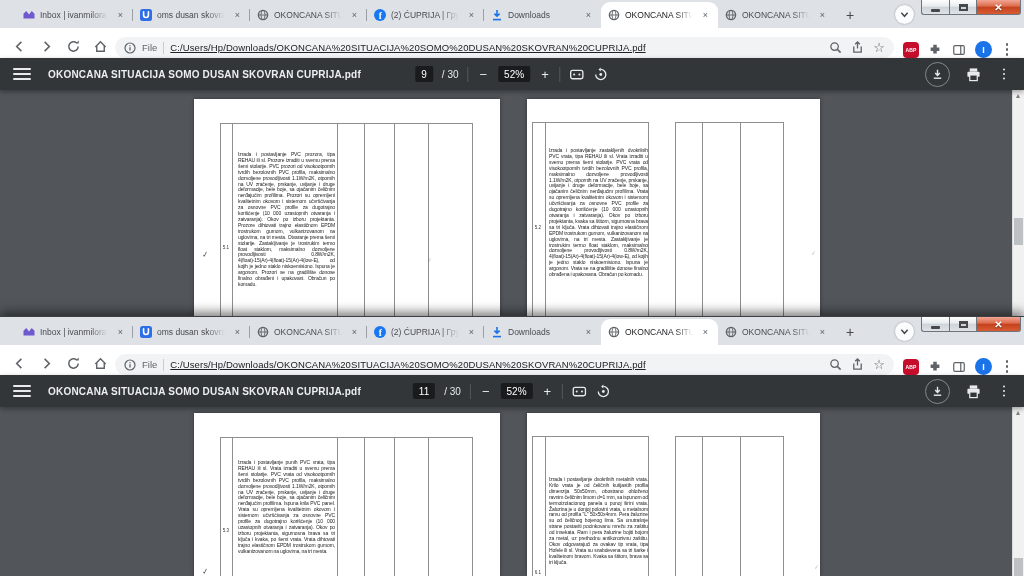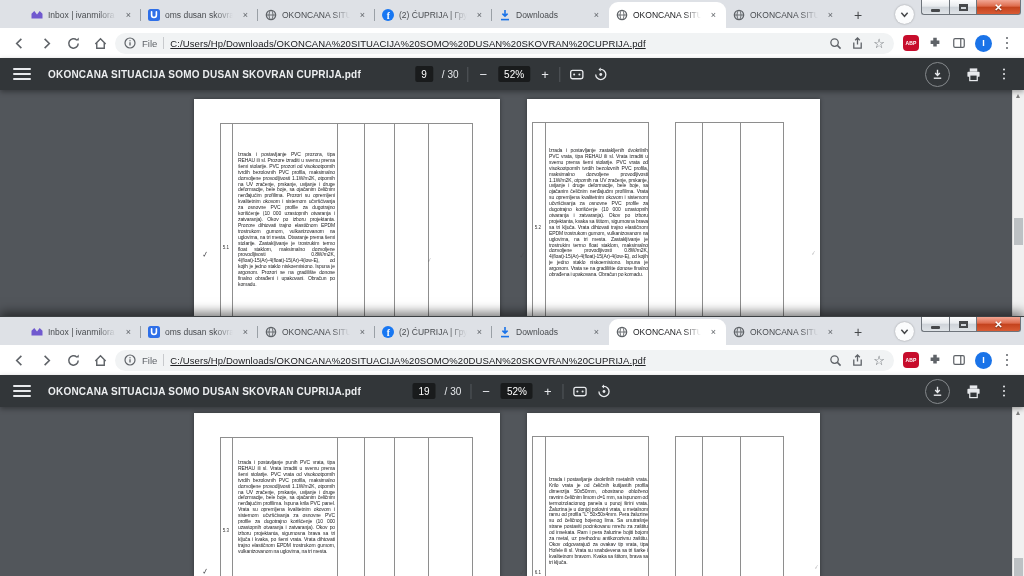--- a/index.html
+++ b/index.html
@@ -6,21 +6,21 @@
   body{
     width:1024px;height:576px;overflow:hidden;position:relative;
     font-family:"Liberation Sans", sans-serif;background:#202124;
     -webkit-font-smoothing:antialiased;
   }
   .window{position:absolute;left:0;width:1024px;display:flex;flex-direction:column;}
   #win-top{top:0;height:316px;z-index:1;}
   #win-bottom{top:316px;height:260px;z-index:2;box-shadow:0 -4px 10px rgba(0,0,0,.5);border-top:1px solid #3c4043;}
 
   
-  .tabstrip{height:28px;background:#dee1e6;position:relative;flex:none;display:flex;align-items:flex-end;padding-left:24px;}
+  .tabstrip{height:28px;background:#dee1e6;position:relative;flex:none;display:flex;align-items:flex-end;padding-left:16px;}
   .tabs{display:flex;align-items:flex-end;height:28px;}
   .tab{width:117px;height:26px;box-sizing:border-box;display:flex;align-items:center;gap:5px;
        padding:0 7px;font-size:8.5px;color:#494c50;position:relative;border-radius:9px 9px 0 0;cursor:default;}
   .tab.active{background:#fff;color:#202124;}
   .tab:not(.active):nth-child(-n+4)::after{
     content:"";position:absolute;right:0;top:7px;height:12px;width:1px;background:#9aa0a6;}
   .tab-icon{width:12px;height:12px;flex:none;display:block;}
   .tab-icon svg{width:12px;height:12px;display:block;}
   .tab-label{flex:1;white-space:nowrap;overflow:hidden;
     -webkit-mask-image:linear-gradient(90deg,#000 72%,transparent 97%);
@@ -39,21 +39,21 @@
       background:linear-gradient(#fdfdfe,#e8ebee 45%,#ced3d9 50%,#dfe3e7);}
   .wc-min{width:28px;border-radius:0 0 0 3px;border-right:none;}
   .wc-max{width:28px;}
   .wc-close{width:44px;border-left:none;border-radius:0 0 3px 0;
       background:linear-gradient(#f2a694,#dd6a4b 45%,#c3421d 50%,#d95b34);color:#fff;
       font-size:10px;font-weight:bold;text-shadow:0 1px 1px rgba(0,0,0,.5);}
   .wc-min i{display:block;width:9px;height:3px;background:#46484b;margin-top:6px;border-radius:1px;}
   .wc-max i{display:block;width:9px;height:7px;box-sizing:border-box;border:2px solid #46484b;border-top-width:3px;}
 
   
-  .addressbar{height:30px;background:#fff;flex:none;display:flex;align-items:center;padding:0 7px;gap:3px;}
+  .addressbar{height:30px;background:#fff;flex:none;display:flex;align-items:flex-end;padding:0 7px;gap:3px;}
   .nav-ic{width:24px;height:24px;flex:none;display:flex;align-items:center;justify-content:center;color:#5f6368;}
   .nav-ic svg{width:15px;height:15px;}
   .omnibox{flex:1;min-width:0;height:21px;background:#f1f3f4;border-radius:11px;display:flex;align-items:center;
     padding:0 9px;gap:6px;font-size:9.5px;color:#202124;}
   .omni-info{width:12px;height:12px;flex:none;color:#5f6368;}
   .omni-info svg{width:12px;height:12px;}
   .omni-scheme{color:#5f6368;flex:none;}
   .omni-div{width:1px;height:12px;background:#c8cacd;flex:none;}
   .omni-url{flex:1;min-width:0;white-space:nowrap;overflow:hidden;letter-spacing:.1px;text-decoration:underline;}
   .omni-right{display:flex;align-items:center;gap:9px;flex:none;color:#5f6368;}
@@ -529,21 +529,21 @@
   </div>
 
   <div class="pdftoolbar">
     <div class="hamburger">
         <i></i>
         <i></i>
         <i></i>
       </div>
     <div class="pdf-title">OKONCANA SITUACIJA SOMO DUSAN SKOVRAN CUPRIJA.pdf</div>
     <div class="pdf-center">
-      <span class="pgbox">19</span>
+      <span class="pgbox">11</span>
       <span class="pg-total">/ 30</span>
       <span class="tb-div"></span>
       <span class="tb-glyph">−</span>
       <span class="zoombox">52%</span>
       <span class="tb-glyph">+</span>
       <span class="tb-div"></span>
       <span class="tb-ic">
           <svg viewBox="0 0 16 16">
             <rect x="1.5" y="3.5" width="13" height="9" rx="2" fill="none" stroke="currentColor" stroke-width="1.4"></rect>
             <circle cx="5.2" cy="8" r="1.1" fill="currentColor"></circle>

